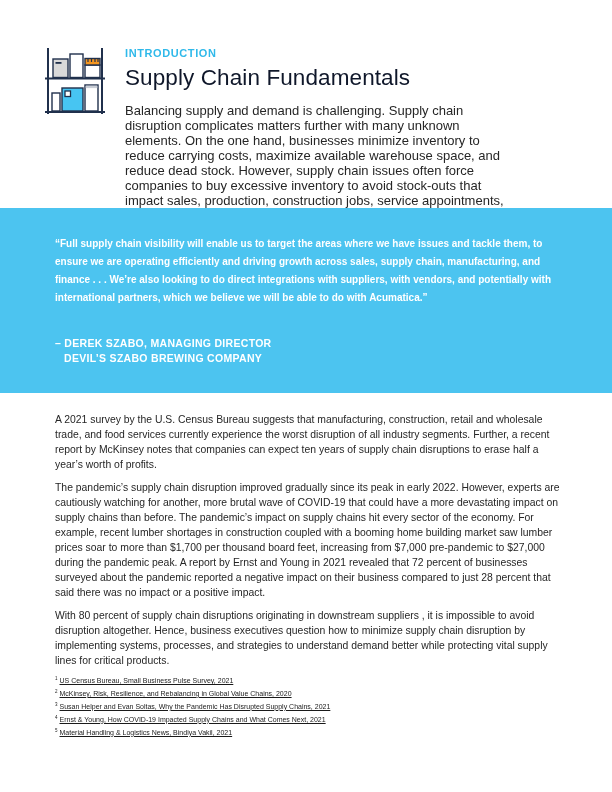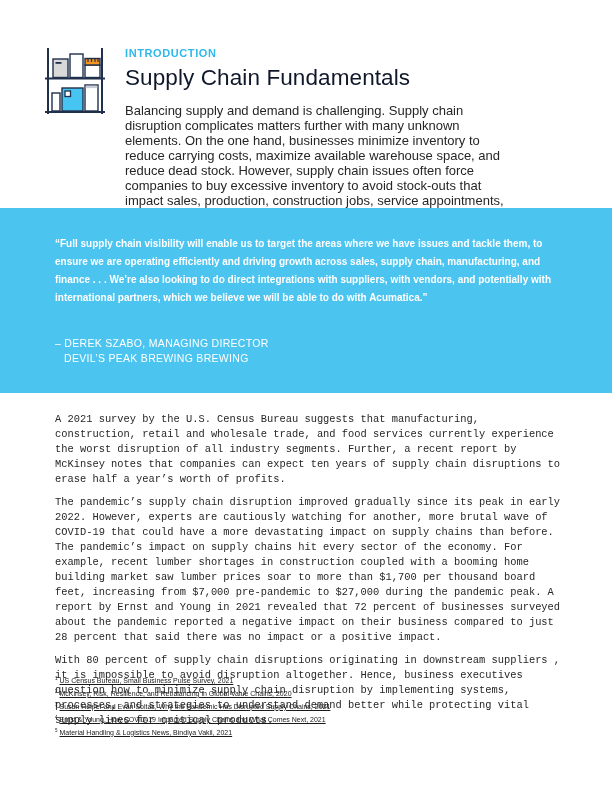--- a/index.html
+++ b/index.html
@@ -52,21 +52,21 @@
     line-height: 18px;
     width: 502px;
   }
   .quote-footer {
     position: absolute;
     left: 55px; right: 55px; top: 128px;
   }
   .attribution {
     color: #ffffff;
     font-size: 10.5px;
-    font-weight: normal;
+    font-weight: bold;
     letter-spacing: 0.3px;
     line-height: 15px;
   }
   .attr-line2 { padding-left: 9px; }
   .learn-more {
     position: absolute;
     right: 0; top: 2px;
     width: 97px; height: 21px;
     background: #f49620;
     color: #ffffff;
@@ -76,21 +76,20 @@
     font-weight: bold;
     letter-spacing: 0.6px;
     cursor: pointer;
   }
 
   
   .body-copy {
     position: absolute;
     left: 55px; top: 412px;
     width: 506px;
-    font-family: Liberation Mono, monospace;
   }
   .body-copy p {
     font-size: 10.4px;
     line-height: 15px;
     margin-bottom: 8px;
     color: #262626;
   }
 
   
   .footnotes {
@@ -152,21 +151,21 @@
     <div class="kicker">INTRODUCTION</div>
     <h1 class="title">Supply Chain Fundamentals</h1>
     <p class="intro">Balancing supply and demand is challenging. Supply chain disruption complicates matters further with many unknown elements. On the one hand, businesses minimize inventory to reduce carrying costs, maximize available warehouse space, and reduce dead stock. However, supply chain issues often force companies to buy excessive inventory to avoid stock-outs that impact sales, production, construction jobs, service appointments, and projects.</p>
   </div>
 
   <section class="quote-box">
     <p class="quote">“Full supply chain visibility will enable us to target the areas where we have issues and tackle them, to ensure we are operating efficiently and driving growth across sales, supply chain, manufacturing, and finance . . . We’re also looking to do direct integrations with suppliers, with vendors, and potentially with international partners, which we believe we will be able to do with Acumatica.”</p>
     <div class="quote-footer">
       <div class="attribution">
         <div class="attr-line1">– DEREK SZABO, MANAGING DIRECTOR</div>
-        <div class="attr-line2">DEVIL’S PEAK BREWING BREWING</div>
+        <div class="attr-line2">DEVIL’S SZABO BREWING COMPANY</div>
       </div>
     </div>
   </section>
 
   <main class="body-copy">
     <p>A 2021 survey by the U.S. Census Bureau suggests that manufacturing, construction, retail and wholesale trade, and food services currently experience the worst disruption of all industry segments. Further, a recent report by McKinsey notes that companies can expect ten years of supply chain disruptions to erase half a year’s worth of profits.</p>
     <p>The pandemic’s supply chain disruption improved gradually since its peak in early 2022. However, experts are cautiously watching for another, more brutal wave of COVID-19 that could have a more devastating impact on supply chains than before. The pandemic’s impact on supply chains hit every sector of the economy. For example, recent lumber shortages in construction coupled with a booming home building market saw lumber prices soar to more than $1,700 per thousand board feet, increasing from $7,000 pre-pandemic to $27,000 during the pandemic peak. A report by Ernst and Young in 2021 revealed that 72 percent of businesses surveyed about the pandemic reported a negative impact on their business compared to just 28 percent that said there was no impact or a positive impact.</p>
     <p>With 80 percent of supply chain disruptions originating in downstream suppliers , it is impossible to avoid disruption altogether. Hence, business executives question how to minimize supply chain disruption by implementing systems, processes, and strategies to understand demand better while protecting vital supply lines for critical products.</p>
   </main>
 

